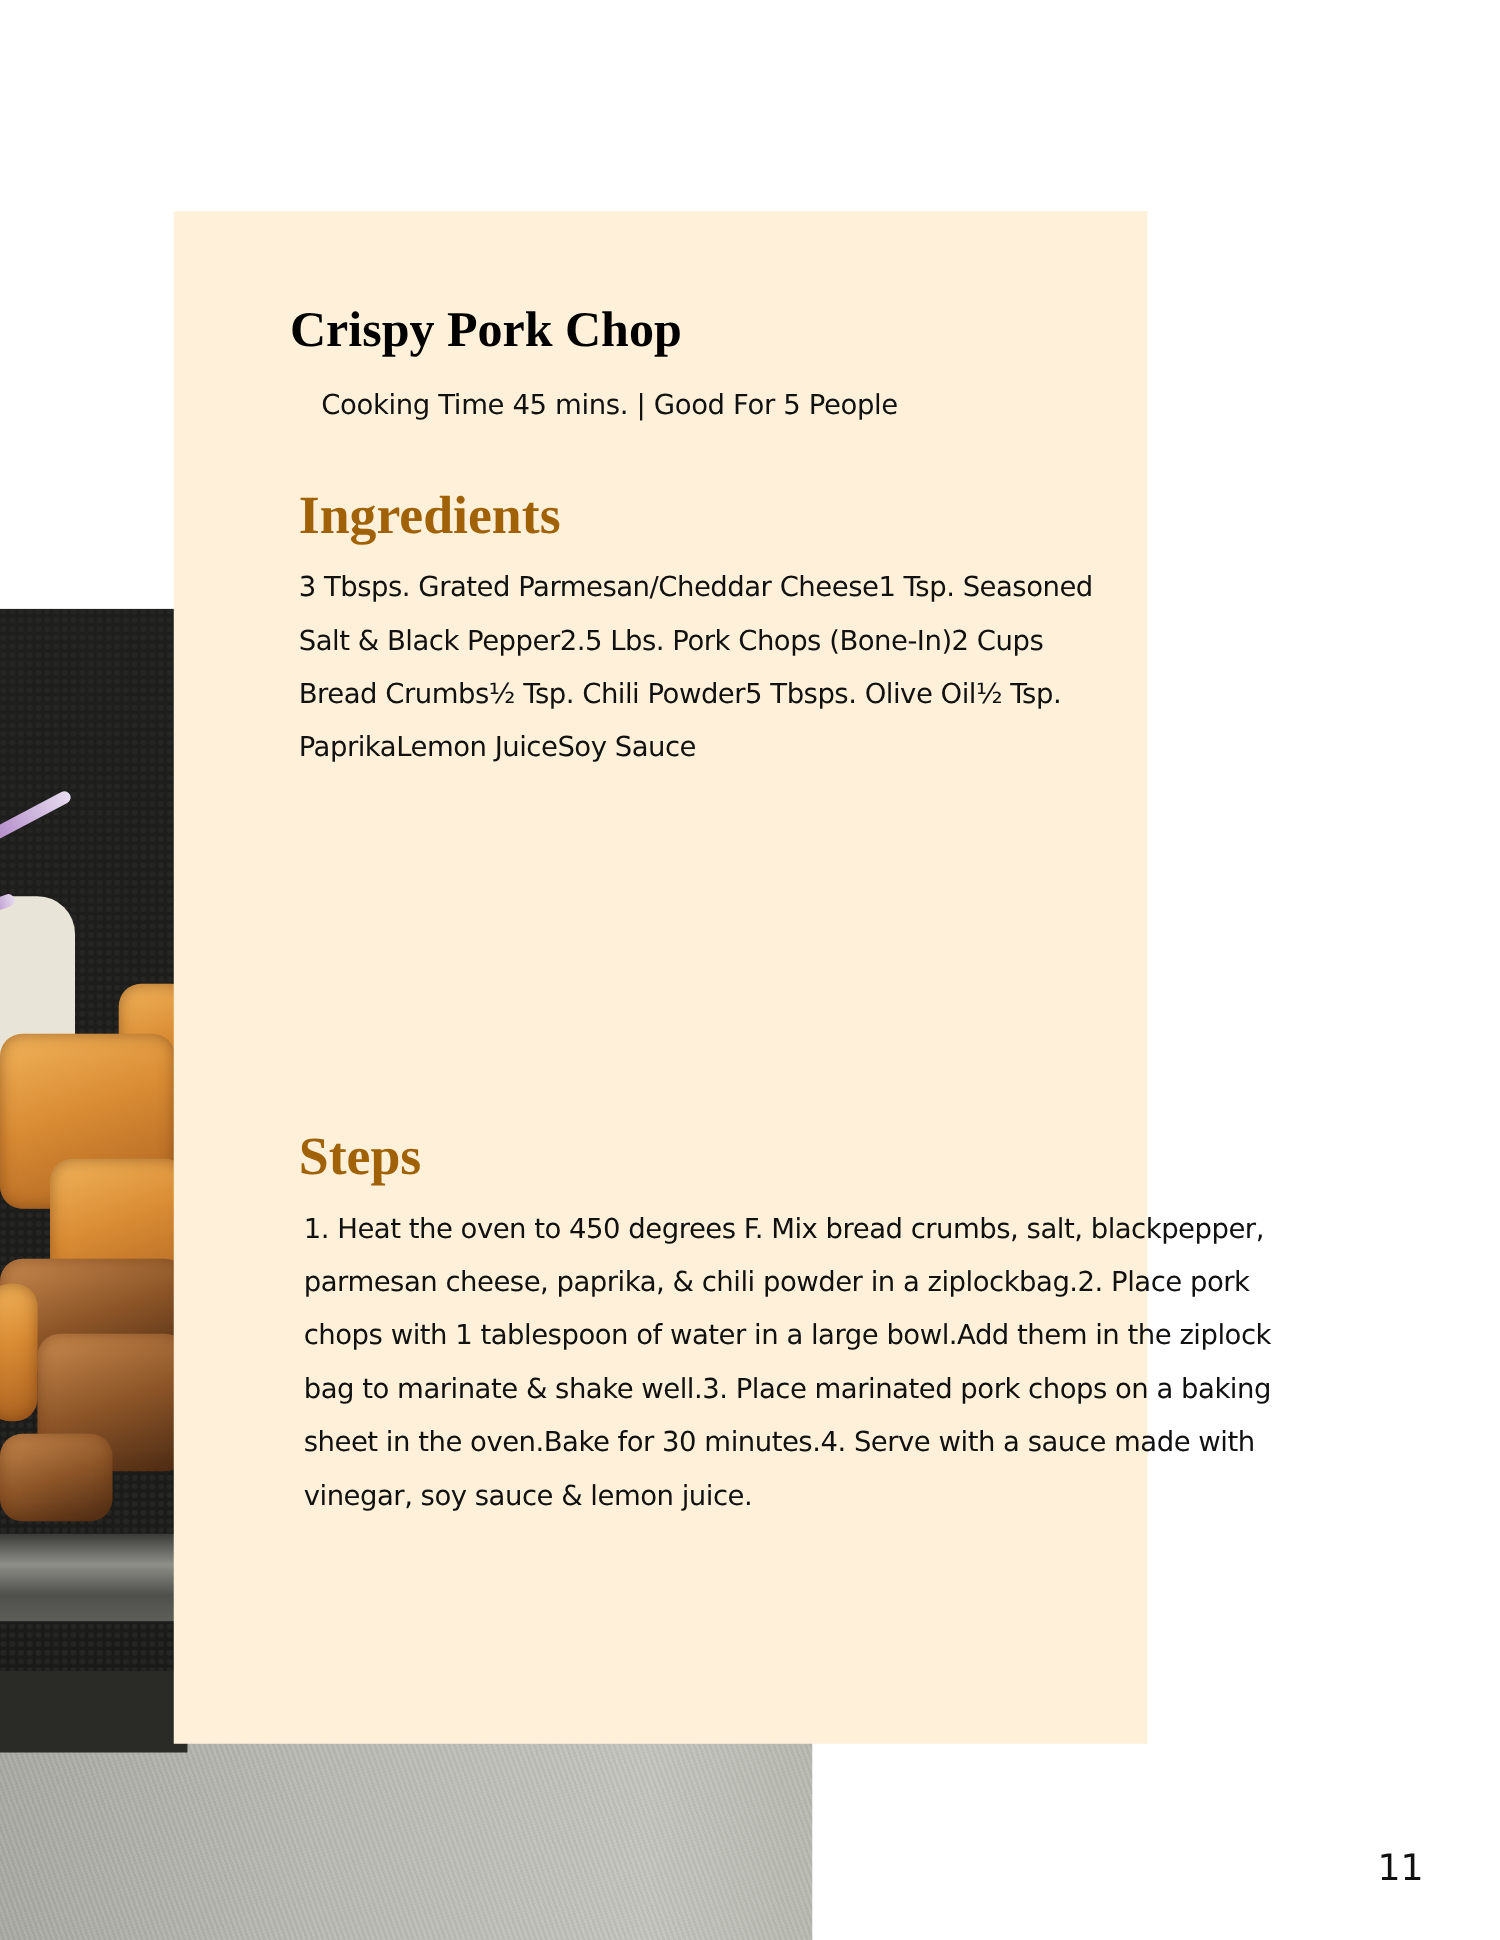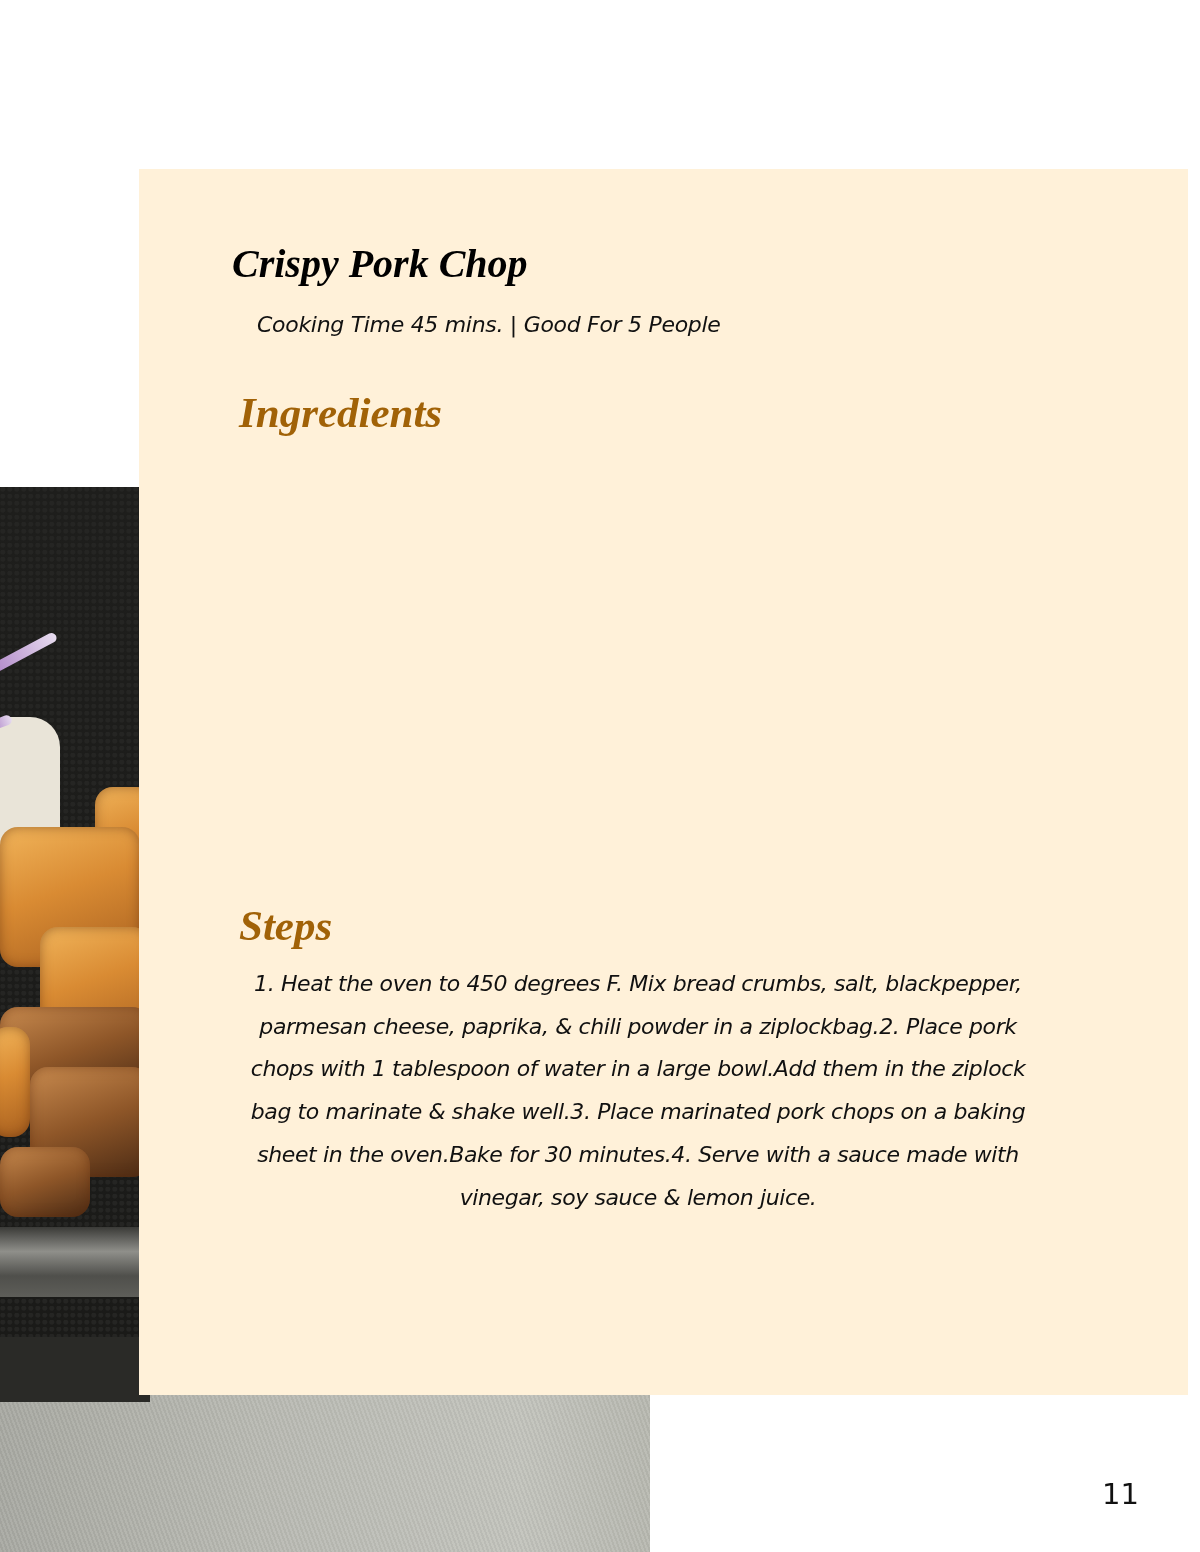--- a/index.html
+++ b/index.html
@@ -76,24 +76,23 @@
       position: absolute;
       border-radius: 30px;
       background: #e9e4d8;
     }
 
     
     .card {
       position: absolute;
       left: 139px;
       top: 169px;
-      width: 1049px;
+      width: 779px;
       height: 1226px;
       background: #fff1d9;
-      font-style: italic;
     }
 
     .title {
       position: absolute;
       left: 93px;
       top: 70px;
       margin: 0;
       font-family: "Liberation Serif", serif;
       font-weight: bold;
       font-size: 40px;
@@ -136,21 +135,20 @@
     }
     .ingredients-text {
       left: 100px;
       top: 281px;
       width: 640px;
     }
     .steps-text {
       left: 104px;
       top: 794px;
       width: 790px;
-      text-align: center;
     }
 
     .page-number {
       position: absolute;
       left: 1102px;
       top: 1476px;
       font-family: "DejaVu Sans", sans-serif;
       font-size: 29px;
       line-height: 36px;
       color: #111111;
@@ -177,18 +175,19 @@
   <div class="pork" style="left:-10px; top:540px; width:40px; height:110px;"></div>
   <div class="pork dark" style="left:30px; top:580px; width:120px; height:110px;"></div>
   <div class="pork dark" style="left:0px; top:660px; width:90px; height:70px;"></div>
 </div>
 
 <div class="card">
   <h1 class="title">Crispy Pork Chop</h1>
   <div class="meta">Cooking Time 45 mins. | Good For 5 People</div>
 
   <h2 class="section-heading ingredients-heading">Ingredients</h2>
+  <p class="body-text ingredients-text">3 Tbsps. Grated Parmesan/Cheddar Cheese1 Tsp. Seasoned Salt &amp; Black Pepper2.5 Lbs. Pork Chops (Bone-In)2 Cups Bread Crumbs½ Tsp. Chili Powder5 Tbsps. Olive Oil½ Tsp. PaprikaLemon JuiceSoy Sauce</p>
 
   <h2 class="section-heading steps-heading">Steps</h2>
   <p class="body-text steps-text">1. Heat the oven to 450 degrees F. Mix bread crumbs, salt, blackpepper, parmesan cheese, paprika, &amp; chili powder in a ziplockbag.2. Place pork chops with 1 tablespoon of water in a large bowl.Add them in the ziplock bag to marinate &amp; shake well.3. Place marinated pork chops on a baking sheet in the oven.Bake for 30 minutes.4. Serve with a sauce made with vinegar, soy sauce &amp; lemon juice.</p>
 </div>
 
 <div class="page-number">11</div>
 
 </body></html>

